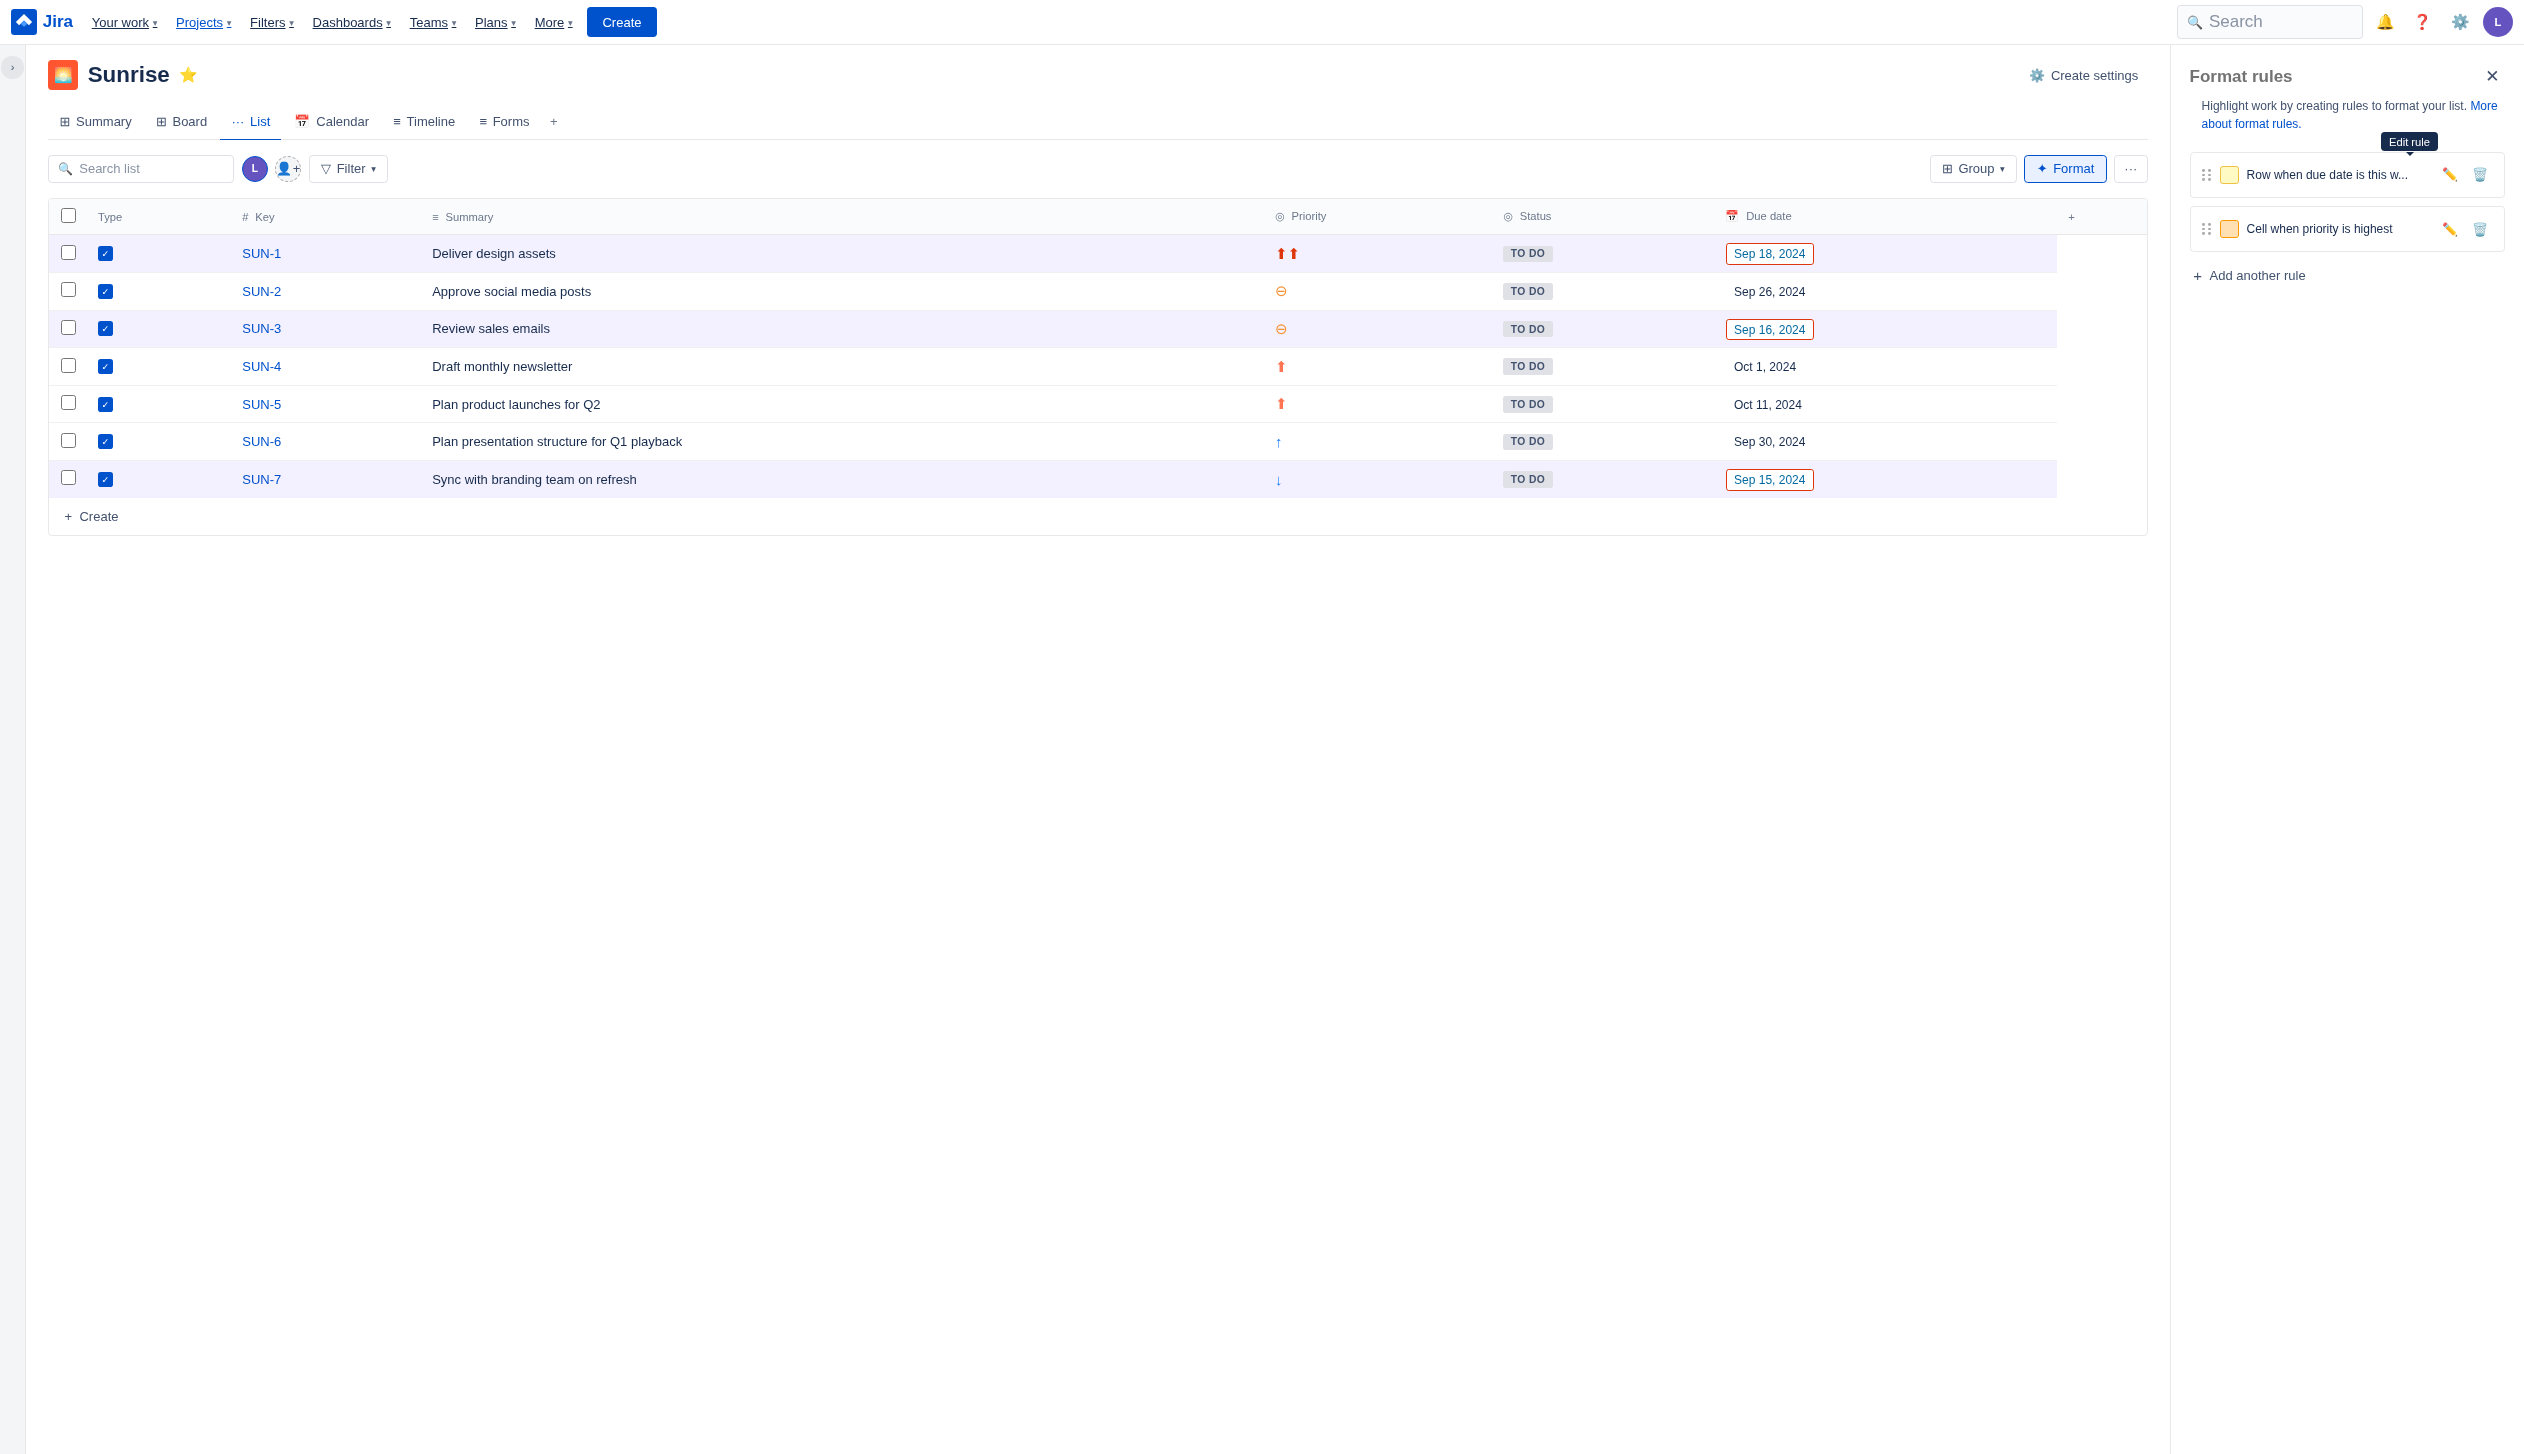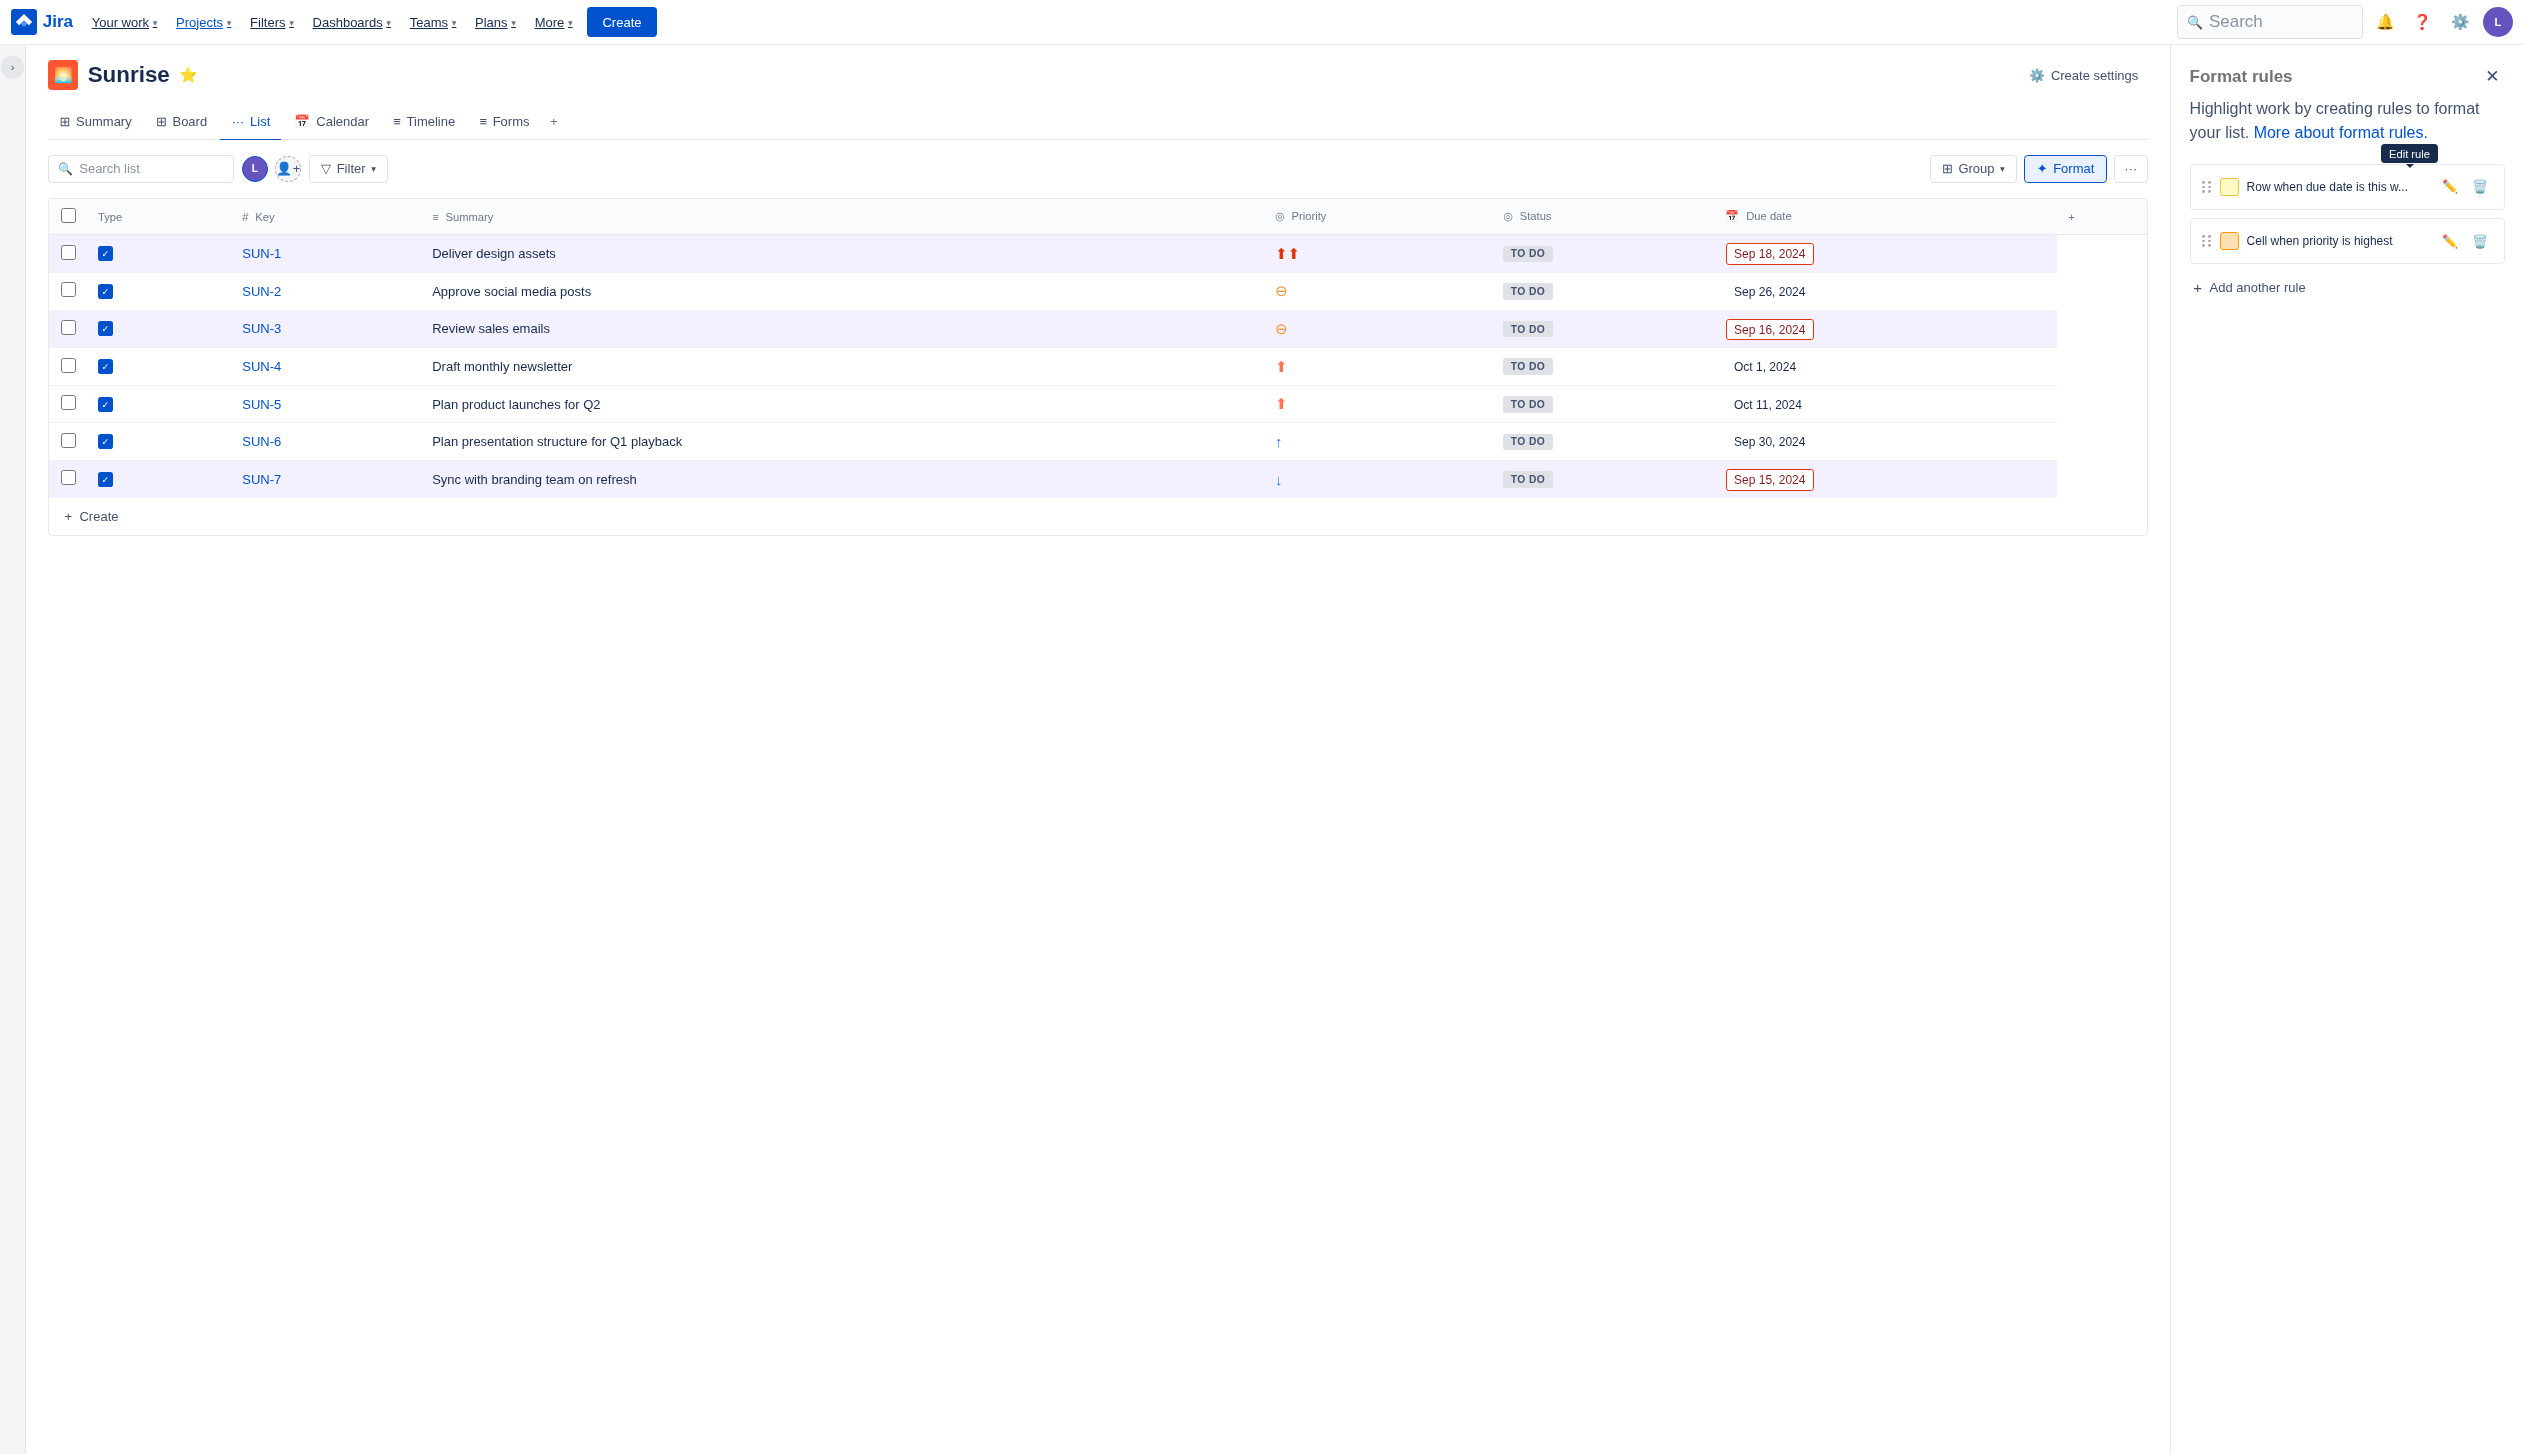--- a/index.html
+++ b/index.html
@@ -74,34 +74,34 @@
     .priority-icon { font-size: 15px; }
     .priority-highest { color: #de350b; }
     .priority-high { color: #ff7452; }
     .priority-medium { color: #f79233; }
     .priority-low { color: #2684ff; }
     .priority-lowest { color: #2684ff; }
 
     .status-badge { display: inline-block; padding: 2.8px 7.5px; border-radius: 2.8px; font-size: 10.3px; font-weight: 700; letter-spacing: 0.04em; background: #dfe1e6; color: #42526e; }
 
     .due-date { padding: 2.8px 7.5px; border-radius: 2.8px; font-size: 12px; border: 0.9px solid transparent; }
-    .due-date.overdue { border-color: #de350b; color: #7f1d1d; background: #fff; }
+    .due-date.overdue { border-color: #de350b; color: #0369a1; background: #fff; }
     .due-date.normal { color: #172b4d; }
 
     .add-col { color: #6b778c; cursor: pointer; }
 
     
     .create-row { display: flex; align-items: center; gap: 7.5px; padding: 11.2px 15px; color: #42526e; cursor: pointer; font-size: 13px; }
 
     
     .format-panel { width: 354px; min-width: 354px; background: #fff; border-left: 0.9px solid #e8e8e8; padding: 18.6px; overflow-y: auto; position: relative; }
     .format-panel-header { display: flex; align-items: center; justify-content: space-between; margin-bottom: 7.5px; }
     .format-panel-title { font-size: 17px; font-weight: 600; color: #737373; }
     .format-panel-close { width: 26px; height: 26px; display: flex; align-items: center; justify-content: center; border-radius: 3.7px; cursor: pointer; color: #42526e; font-size: 17px; }
-    .format-panel-desc { font-size: 16px; color: #42526e; margin-bottom: 18.6px; line-height: 1.5; }
+    .format-panel-desc { font-size: 12px; color: #42526e; margin-bottom: 18.6px; line-height: 1.5; margin-left: 12px; }
     .format-panel-desc a { color: #0052cc; text-decoration: none; }
 
     .rule-item { display: flex; align-items: center; gap: 7.5px; padding: 9.3px 11.2px; border: 0.9px solid #e8e8e8; border-radius: 3.7px; margin-bottom: 7.5px; background: #fff; position: relative; }
     .rule-color-dot { width: 18.6px; height: 18.6px; border-radius: 2.8px; flex-shrink: 0; }
     .rule-label { flex: 1; font-size: 12px; color: #172b4d; }
     .rule-actions { display: flex; gap: 3.7px; }
     .rule-action-btn { width: 26px; height: 26px; display: flex; align-items: center; justify-content: center; border-radius: 3.7px; cursor: pointer; color: #42526e; font-size: 13px; border: none; background: transparent; }
 
     .edit-rule-tooltip { position: absolute; top: -30px; right: 26px; background: #172b4d; color: #fff; padding: 3.7px 7.5px; border-radius: 3.7px; font-size: 11.2px; white-space: nowrap; z-index: 10; }
     .edit-rule-tooltip::after { content: ''; position: absolute; bottom: -4.7px; left: 50%; transform: translateX(-50%); border: 4.7px solid transparent; border-top-color: #172b4d; border-bottom: none; }

